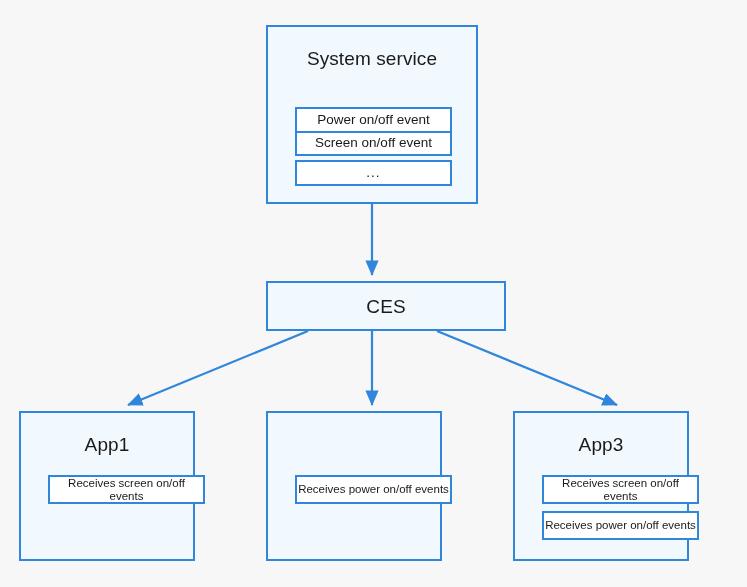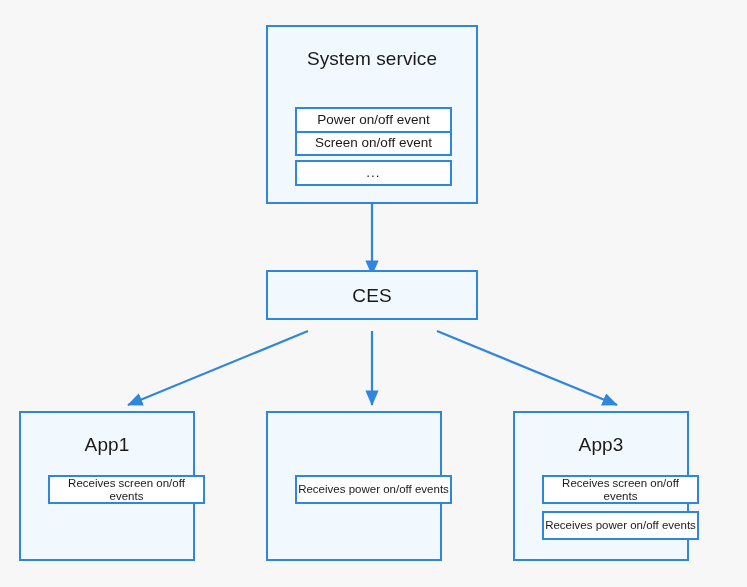--- a/index.html
+++ b/index.html
@@ -62,22 +62,22 @@
     height: 26px;
     font-size: 13.5px;
   }
   #chip-screen-event  { top: 63px; margin-top: 40px; }
   #chip-power-event   { top: 80px; }
   #chip-ellipsis      { top: 133px; letter-spacing: 1px; }
 
   
   #node-ces {
     left: 266px;
-    top: 270px;
-    width: 212px;
+    top: 281px;
+    width: 240px;
     height: 50px;
   }
   #node-ces .node-title { top: 13px; }
 
   
   .app-node { top: 411px; width: 176px; height: 150px; }
   #node-app1 { left: 19px; }
   #node-app2 { left: 266px; }
   #node-app3 { left: 513px; text-decoration: underline; }
   .app-node .node-title { top: 21px; }

